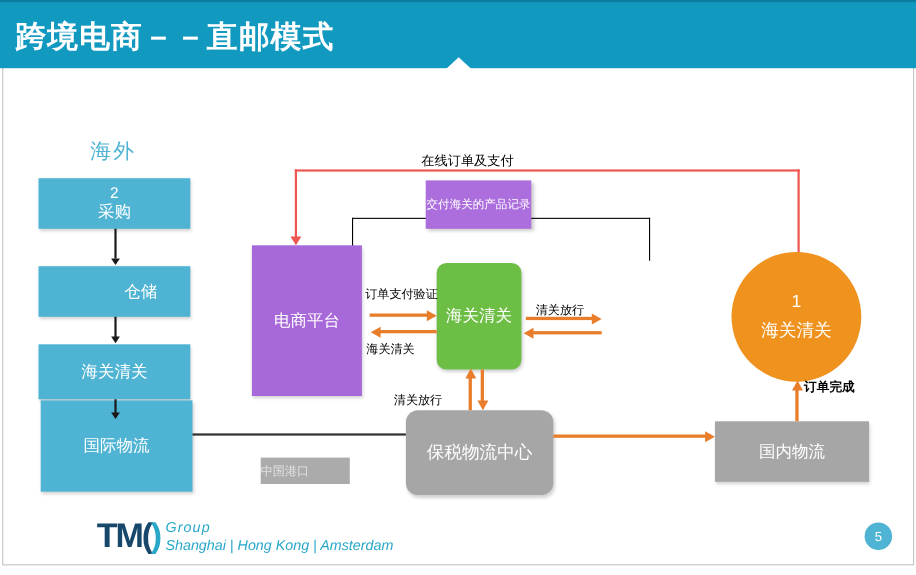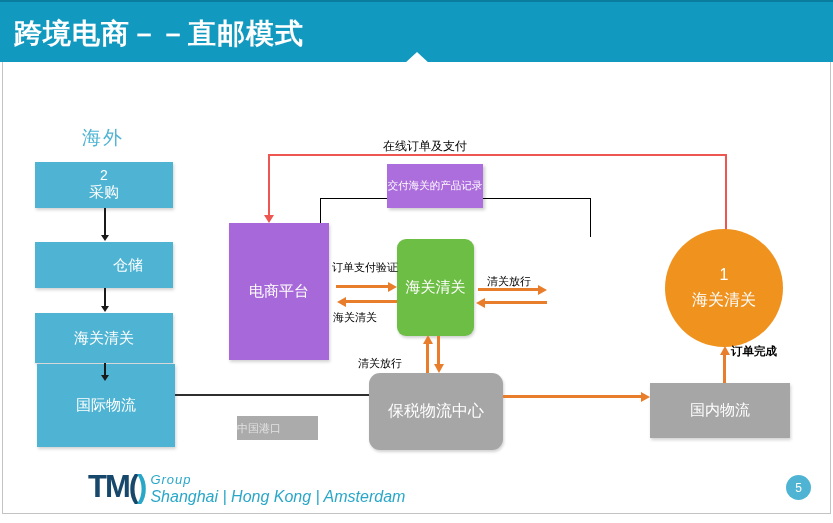--- a/index.html
+++ b/index.html
@@ -44,21 +44,21 @@
   .port { position:absolute; left:237px; top:397px; width:81px; height:24px; background:#ababab;
           color:rgba(255,255,255,0.65); font-size:11px; display:flex; align-items:center; justify-content:flex-start;margin-top:19px; }
   
   .logo { position:absolute; left:63px; top:471px; display:flex; align-items:flex-start; }
   .logo-mark { font-size:31px; font-weight:bold; line-height:32px; letter-spacing:-2px;margin-left:25px; }
   .logo-tm { color:#17486b; }
   .logo-br-l { color:#17486b; }
   .logo-br-r { color:#29a7c8; }
   .logo-right { margin-left:5px; padding-top:2px;font-style:italic; }
   .logo-group { color:#29a7c8; font-size:13px; line-height:13px; letter-spacing:1px; }
-  .logo-loc { color:#29a7c8; font-size:16px; margin-top:2px; }
+  .logo-loc { color:#29a7c8; font-size:13px; margin-top:2px; }
   .page-circle { position:absolute; left:786px; top:475px; width:25px; height:25px; border-radius:50%;
                  background:#4fb4d3; color:#fff; font-size:12px; display:flex; align-items:center; justify-content:center; }
 </style>
 </head>
 <body>
 
 <div class="slide">
   <div class="slide-border"></div>
 
   <div class="header">

